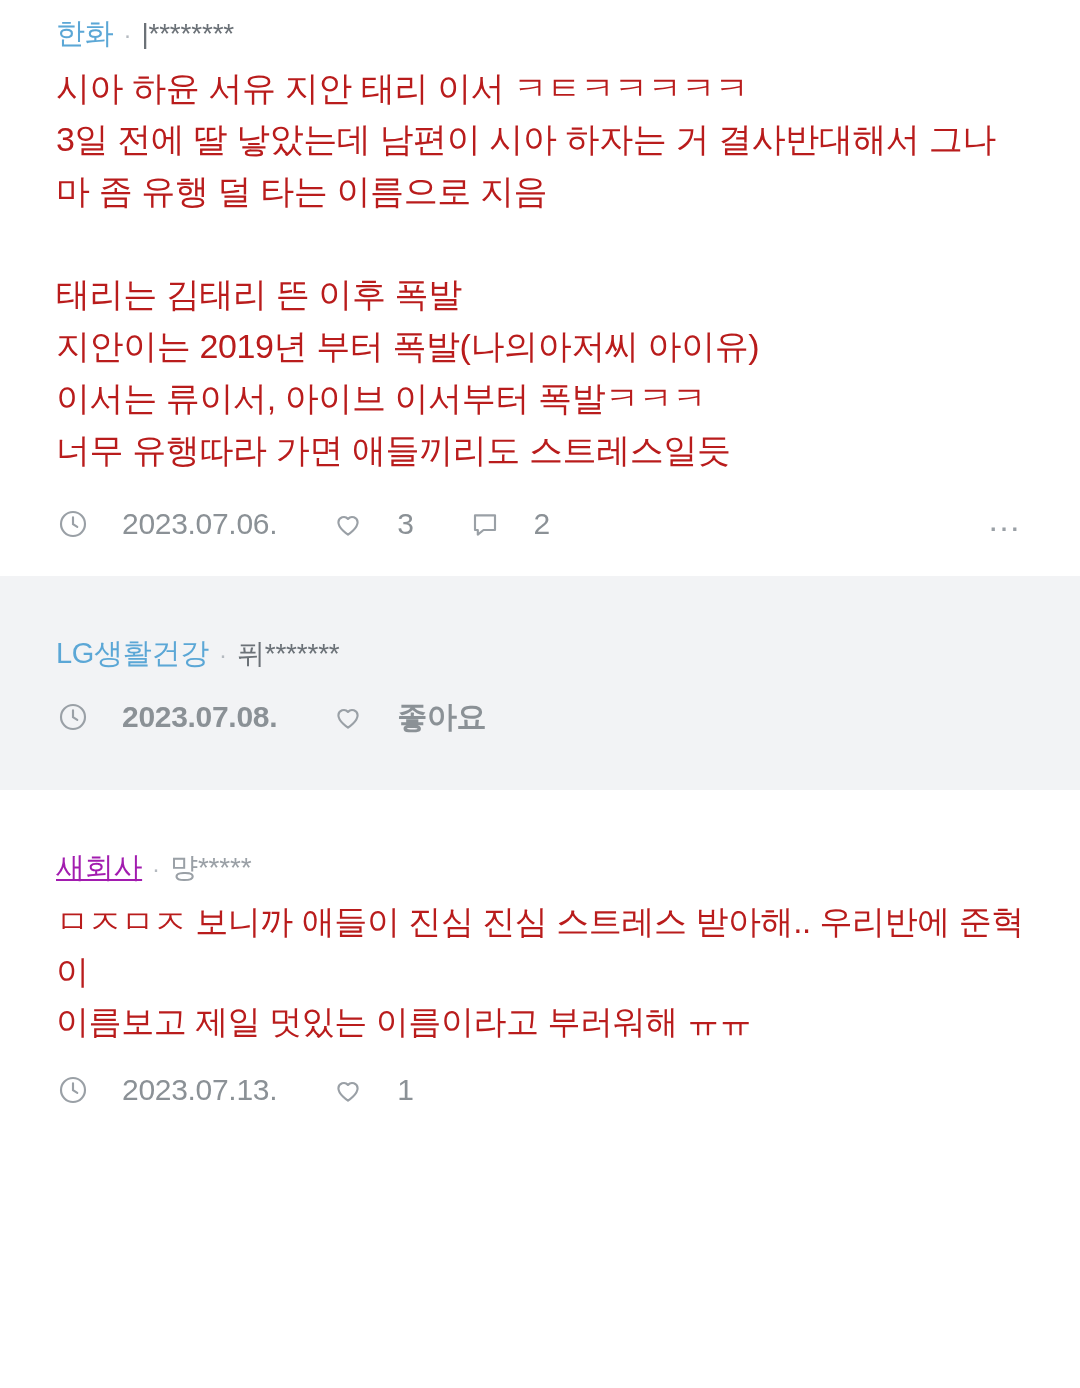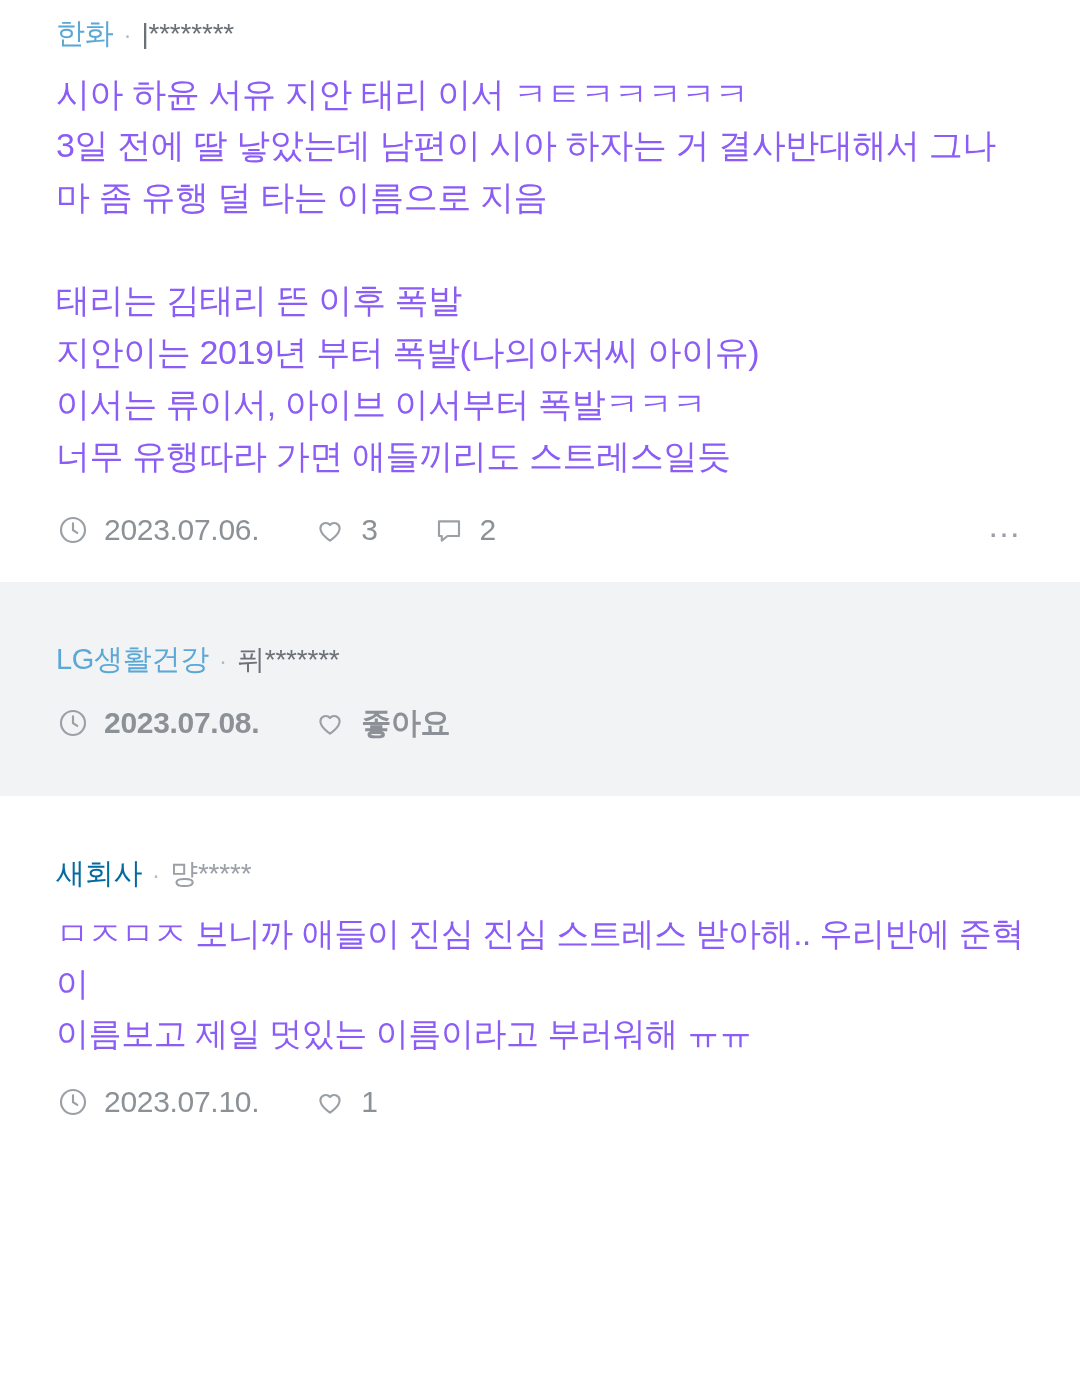--- a/index.html
+++ b/index.html
@@ -50,68 +50,69 @@
     padding-top: 16px;
   }
   .company {
     color: #5ba7d6;
     font-size: 29px;
     line-height: 1.2;
     letter-spacing: -0.3px;
     white-space: nowrap;
   }
   .company.gray {
-    color: #0369a1;
+    color: #a21caf;
+    text-decoration: underline;
   }
   .meta-dot {
     color: #b5bac0;
     font-size: 24px;
     margin: 0 10px;
   }
   .nickname {
     color: #6b7177;
     font-size: 28px;
     line-height: 1.2;
     letter-spacing: -0.2px;
     white-space: nowrap;
   }
   .nickname.gray {
     color: #9aa0a6;
   }
 
   
   .body-text {
-    color: #8b5cf6;
+    color: #b91c1c;
     font-size: 34px;
     line-height: 1.52;
     letter-spacing: -0.4px;
     white-space: pre-wrap;
     word-break: break-word;
-    margin-top: 18px;
+    margin-top: 12px;
   }
   .body-text.small {
     font-size: 33px;
   }
 
   
   .action-row {
     display: flex;
     align-items: center;
     padding-top: 26px;
     padding-bottom: 30px;
   }
   .action {
     display: flex;
     align-items: center;
     color: #8b9196;
     font-size: 30px;
     letter-spacing: -0.3px;
   }
   .action .label {
-    margin-left: 14px;
+    margin-left: 32px;
   }
   .action + .action {
     margin-left: 54px;
   }
   .icon {
     display: inline-flex;
     align-items: center;
     justify-content: center;
     width: 34px;
     height: 34px;
@@ -217,21 +218,21 @@
     <div class="body-text small">ㅁㅈㅁㅈ 보니까 애들이 진심 진심 스트레스 받아해.. 우리반에 준혁이
 이름보고 제일 멋있는 이름이라고 부러워해 ㅠㅠ</div>
     <div class="action-row">
       <div class="action">
         <span class="icon">
           <svg width="32" height="32" viewBox="0 0 24 24" fill="none" stroke="#9aa0a6" stroke-width="1.6">
             <circle cx="12" cy="12" r="9"></circle>
               <path d="M12 7v5.2l3.2 2" stroke-linecap="round"></path>
           </svg>
         </span>
-        <span class="label">2023.07.10.</span>
+        <span class="label">2023.07.13.</span>
       </div>
       <div class="action">
         <span class="icon">
           <svg width="32" height="32" viewBox="0 0 24 24" fill="none" stroke="#9aa0a6" stroke-width="1.6">
             <path d="M12 20s-7.2-4.6-7.2-9.3A4.1 4.1 0 0 1 12 8.2a4.1 4.1 0 0 1 7.2 2.5C19.2 15.4 12 20 12 20z" stroke-linejoin="round"></path>
           </svg>
         </span>
         <span class="label">1</span>
       </div>
     </div>

